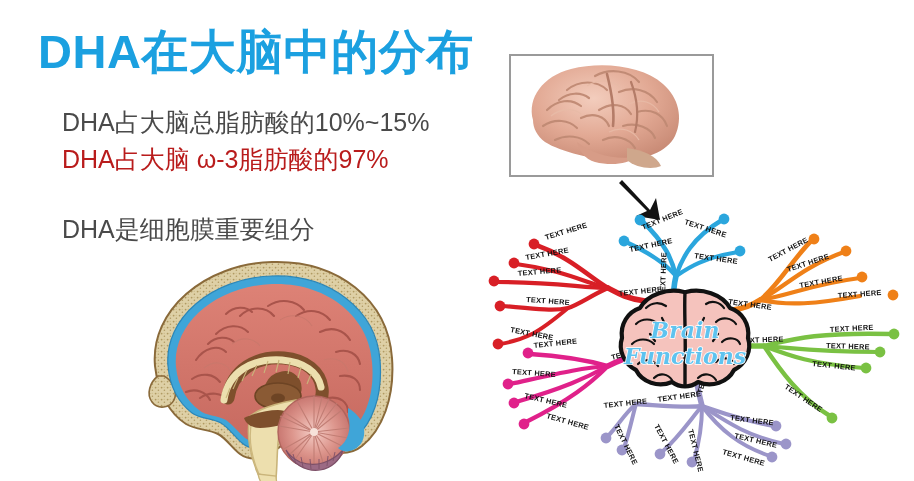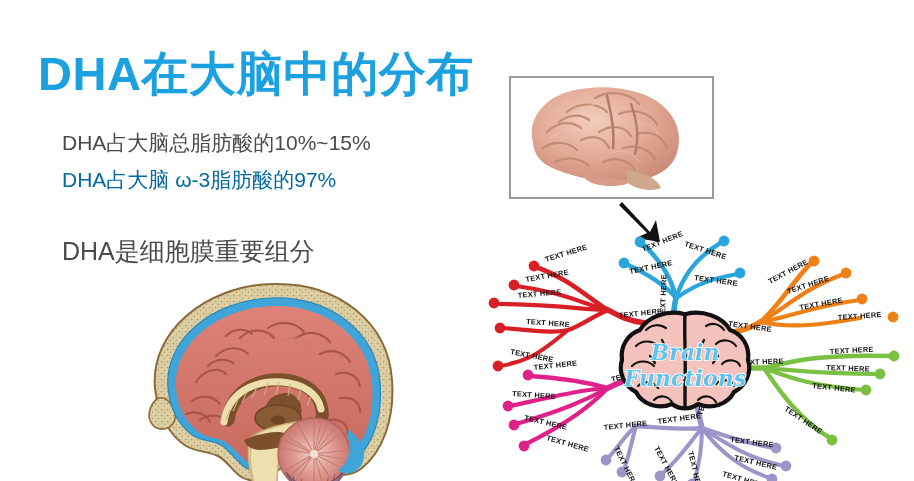--- a/index.html
+++ b/index.html
@@ -1,29 +1,29 @@
 <!DOCTYPE html>
 <html><head>
 <meta charset="utf-8">
 <style>
   html,body{margin:0;padding:0;background:#ffffff;}
   body{width:914px;height:481px;position:relative;overflow:hidden;
        font-family:"Liberation Sans","DejaVu Sans",sans-serif;}
 
-  #slide{position:absolute;left:0;top:0;width:914px;height:449px;background:#fff;margin-top:22px;}
+  #slide{position:absolute;left:0;top:0;width:914px;height:449px;background:#fff;}
 
   
   #page-title{
     position:absolute;left:38px;top:28px;
     font-size:47px;font-weight:bold;letter-spacing:0.5px;
     white-space:nowrap;line-height:1;
   }
   .bullet-line{
     position:absolute;left:62px;
-    font-size:21px;white-space:nowrap;line-height:1;
+    font-size:25px;white-space:nowrap;line-height:1;
   }
   #bullet-0{top:110px;}
   #bullet-1{top:147px;}
   #subhead{
     position:absolute;left:62px;top:217px;
     font-size:25px;white-space:nowrap;line-height:1;
   }
 
   
   #anatomy-figure{position:absolute;left:100px;top:248px;width:340px;height:233px;}
@@ -55,21 +55,21 @@
   }
 </style>
 </head>
 <body>
 
 <div id="slide">
 
   <div id="page-title" style="color: rgb(27, 160, 224);">DHA在大脑中的分布</div>
 
   <div class="bullet-line" id="bullet-0" style="color: rgb(74, 74, 74);">DHA占大脑总脂肪酸的10%~15%</div>
-  <div class="bullet-line" id="bullet-1" style="color: #0369a1;">DHA占大脑 ω-3脂肪酸的97%</div>
+  <div class="bullet-line" id="bullet-1" style="color: #b91c1c;">DHA占大脑 ω-3脂肪酸的97%</div>
 
   <div id="subhead" style="color: rgb(74, 74, 74);">DHA是细胞膜重要组分</div>
 
   <div id="anatomy-figure">
     <svg viewBox="0 0 340 233" xmlns="http://www.w3.org/2000/svg">
       <defs>
         <radialGradient id="cerebGrad" cx="50%" cy="50%" r="55%">
           <stop offset="0%" stop-color="#f4cdc6"></stop>
           <stop offset="55%" stop-color="#dd968d"></stop>
           <stop offset="100%" stop-color="#c4706a"></stop>

